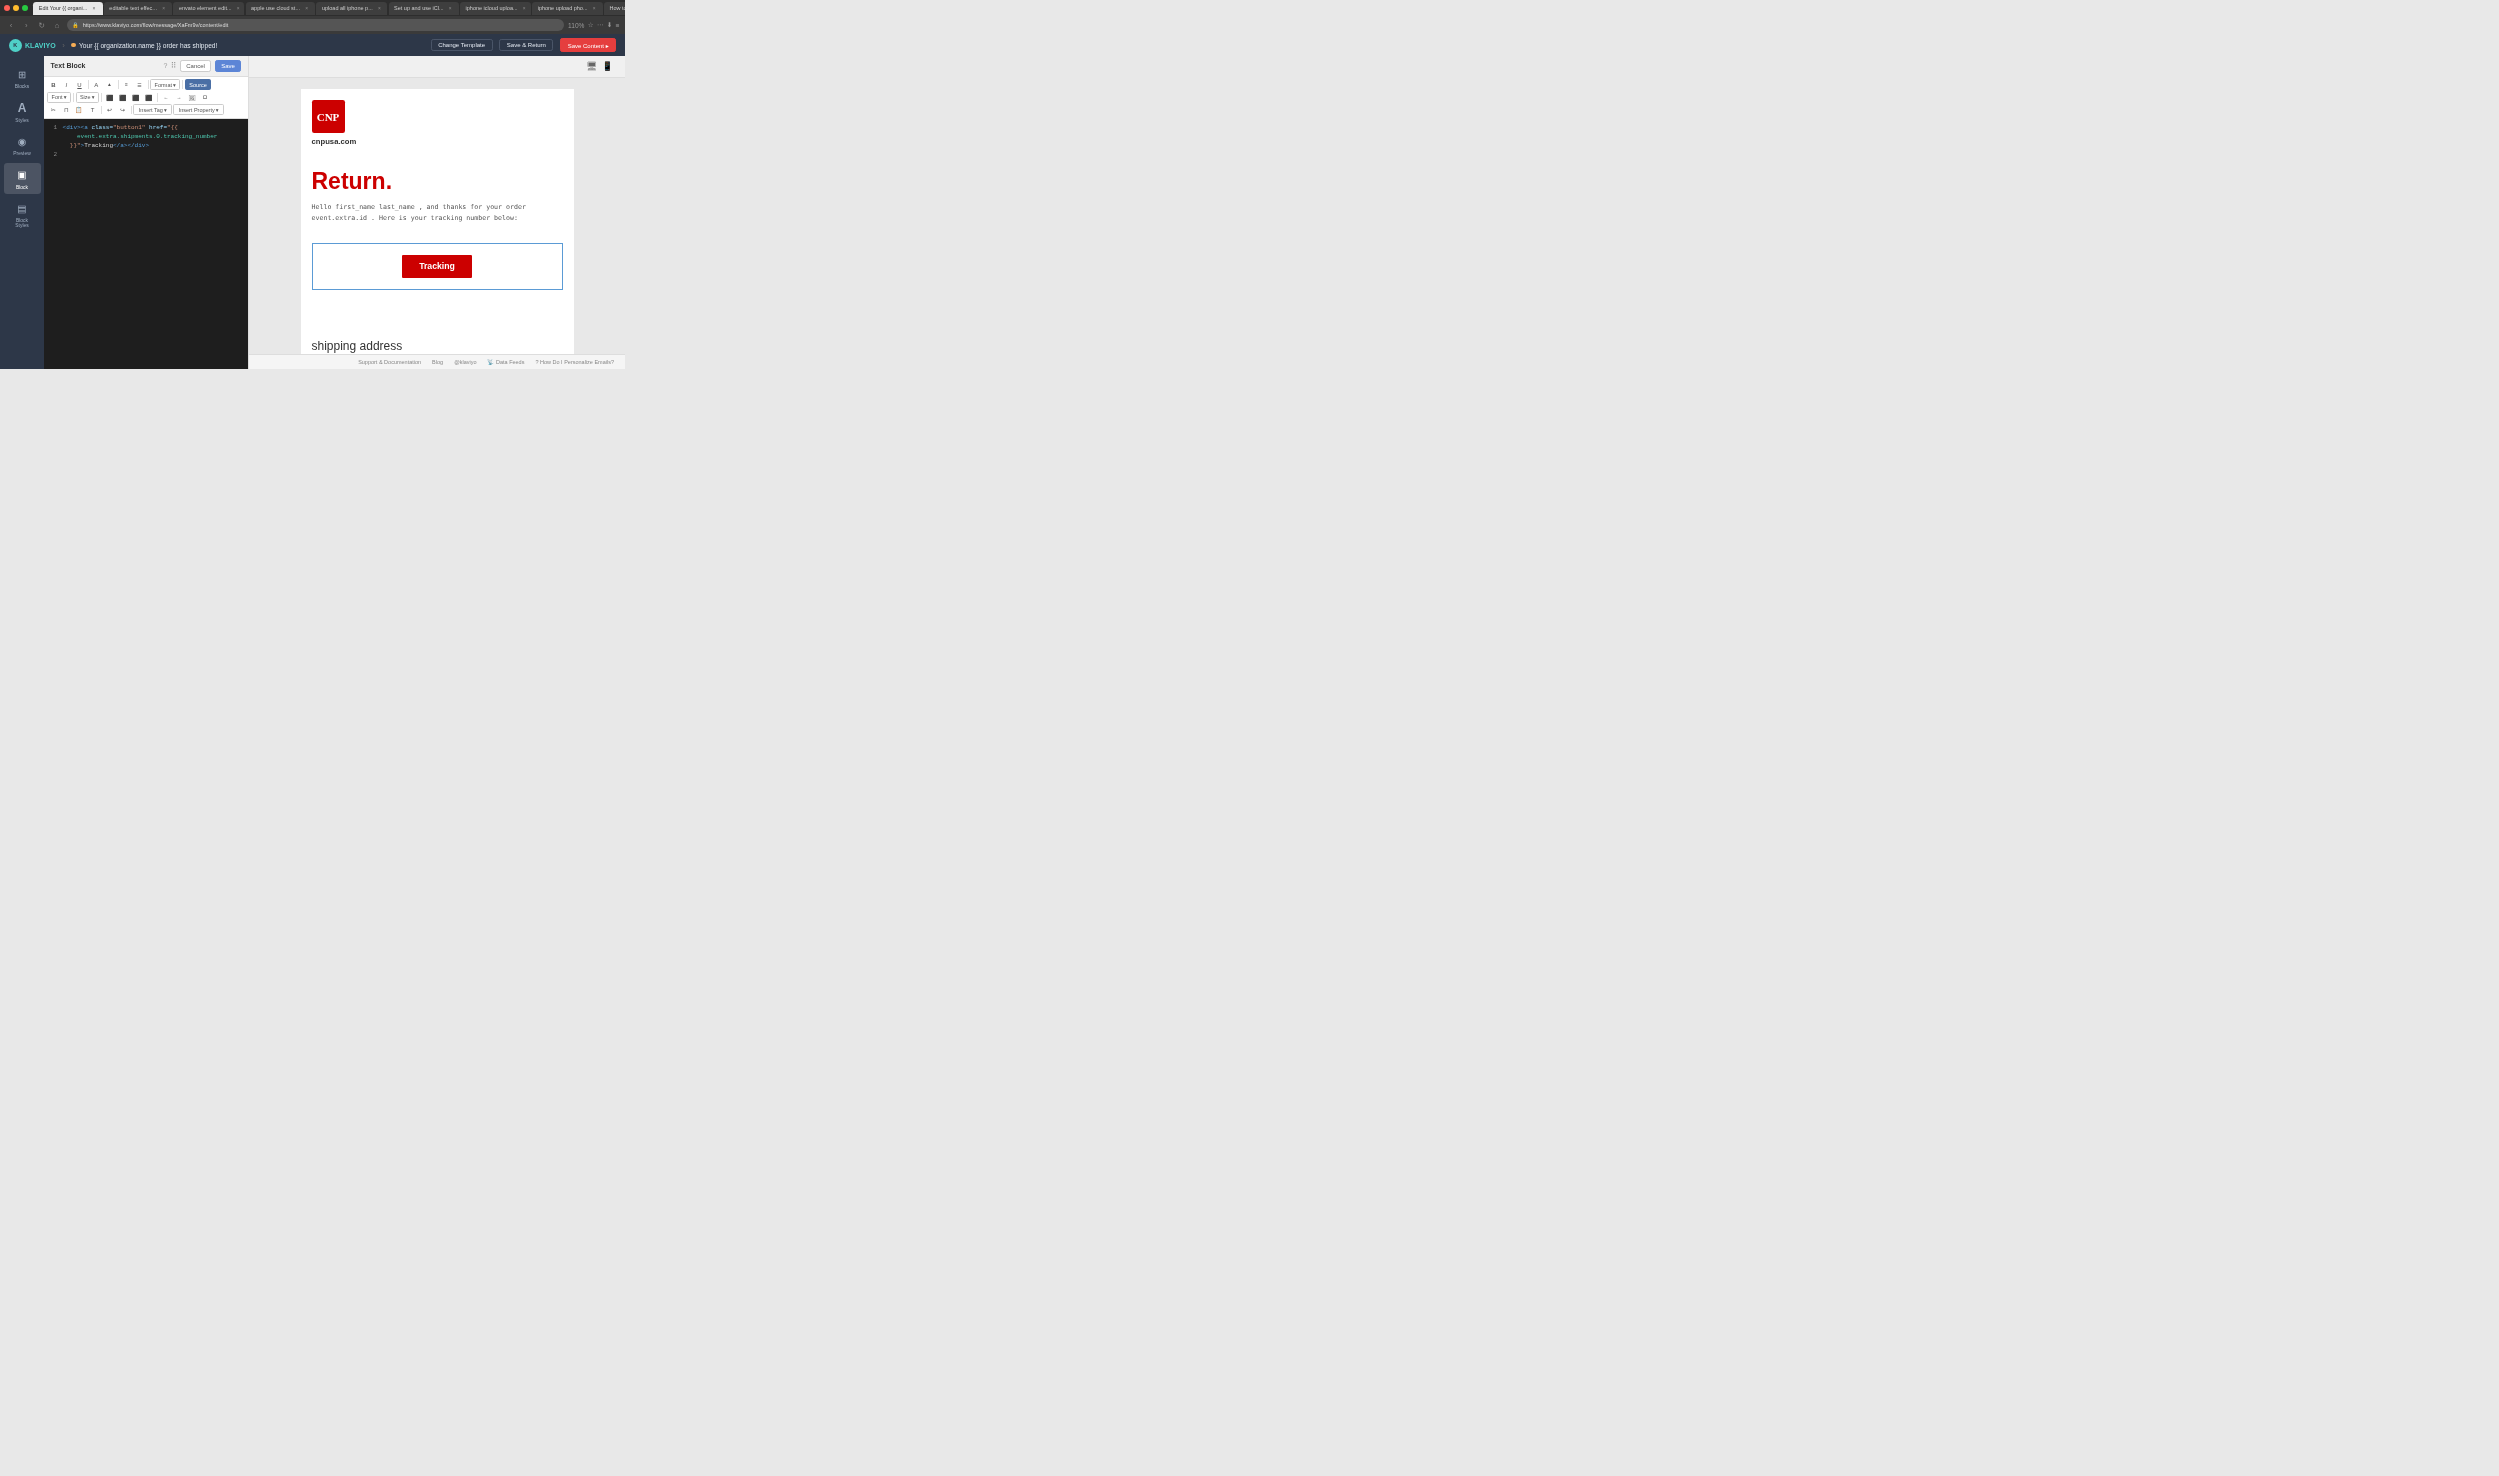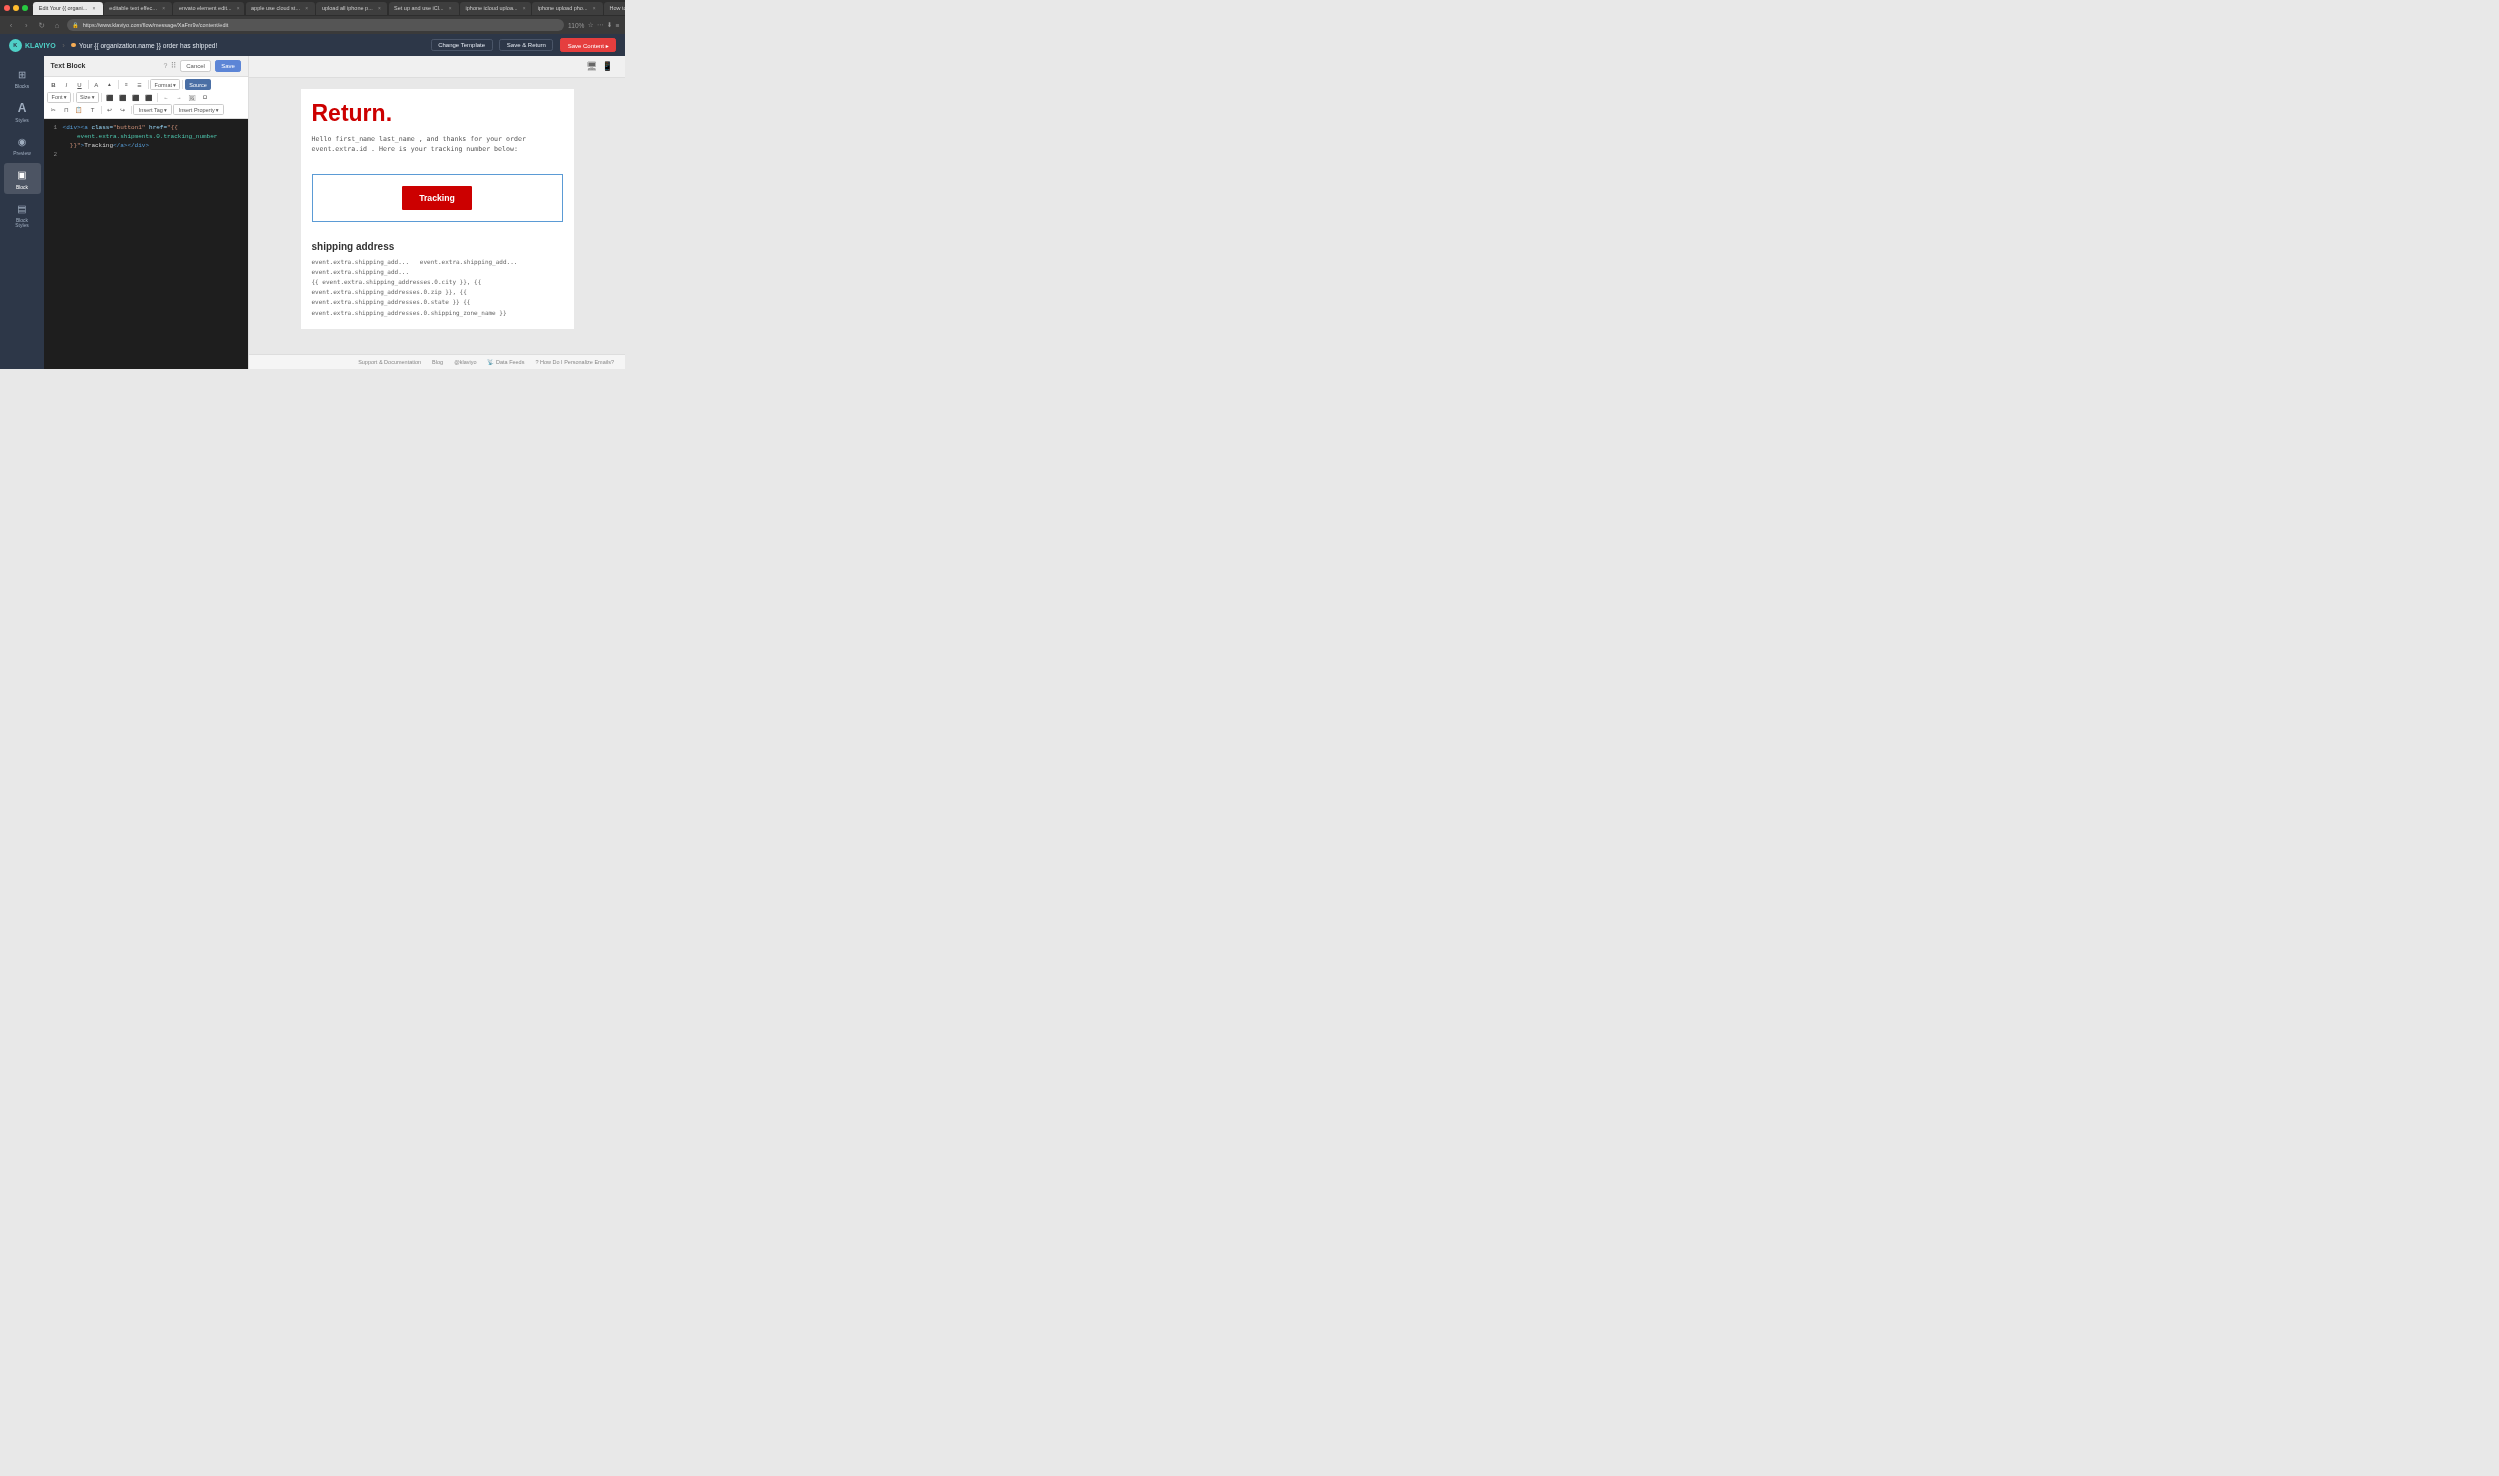--- a/index.html
+++ b/index.html
@@ -84,21 +84,21 @@
     .email-logo-box { width: 33px; height: 33px; background: #cc0000; border-radius: 2.2px; display: flex; align-items: center; justify-content: center; color: white; font-size: 11px; font-weight: 700; font-family: serif; }
     .email-domain { font-size: 7.7px; color: #333; margin-top: 4.4px; }
     .email-domain span { font-weight: 700; }
     .email-shipped { padding: 11px; }
     .email-shipped h1 { font-size: 23px; font-weight: 900; color: #222; }
     .email-shipped h1 span { color: #cc0000; }
     .email-body-text { font-size: 6.6px; color: #555; line-height: 1.6; font-family: monospace; margin-top: 6.6px; }
     .email-tracking-block { margin: 8.7px 11px; border: 1.1px solid #5b9bd5; padding: 11px; display: flex; align-items: center; justify-content: center; }
     .tracking-btn { background: #cc0000; color: white; padding: 6.6px 17.5px; border: none; font-size: 8.7px; font-weight: 600; cursor: pointer; border-radius: 1.1px; }
     .email-shipping { padding: 11px; }
-    .email-section-title { font-size: 10px; font-weight: 700; color: #333; margin-bottom: 4.4px; }
+    .email-section-title { font-size: 12px; font-weight: 400; color: #333; margin-bottom: 4.4px; margin-top: 29px; }
     .email-shipping-text { font-size: 6px; color: #666; line-height: 1.7; font-family: monospace; }
     .view-icon { width: 16.4px; height: 16.4px; display: flex; align-items: center; justify-content: center; color: #666; font-size: 8.7px; cursor: pointer; border-radius: 1.6px; }
 
     
     .app-footer { background: #f5f5f5; border-top: 0.5px solid #ddd; height: 15.3px; display: flex; align-items: center; justify-content: flex-end; padding: 0 11px; gap: 11px; font-size: 5.5px; color: #888; }
     .footer-link { color: #888; cursor: pointer; text-decoration: none; }
     .footer-rss { display: flex; align-items: center; gap: 1.6px; }
 
     
     .preview-area { flex: 1; position: relative; display: flex; flex-direction: column; }
@@ -311,20 +311,28 @@
     <div class="preview-area">
 
       <div class="preview-topbar">
         <div class="view-icon">🖥</div>
         <div class="view-icon">📱</div>
       </div>
 
       <div class="email-preview">
         <div class="email-container">
 
+          <div class="email-logo-area">
+            <div class="email-logo-box">
+              <span>CNP</span>
+            </div>
+            <div class="email-domain">
+              <span>cnpusa.com</span>
+            </div>
+          </div>
 
           <div class="email-shipped">
             <h1>
               <span>Return</span><span style="color:#cc0000;">.</span>
             </h1>
             <div class="email-body-text">
               Hello first_name last_name , and thanks for your order<br>
               event.extra.id . Here is your tracking number below:
             </div>
           </div>

